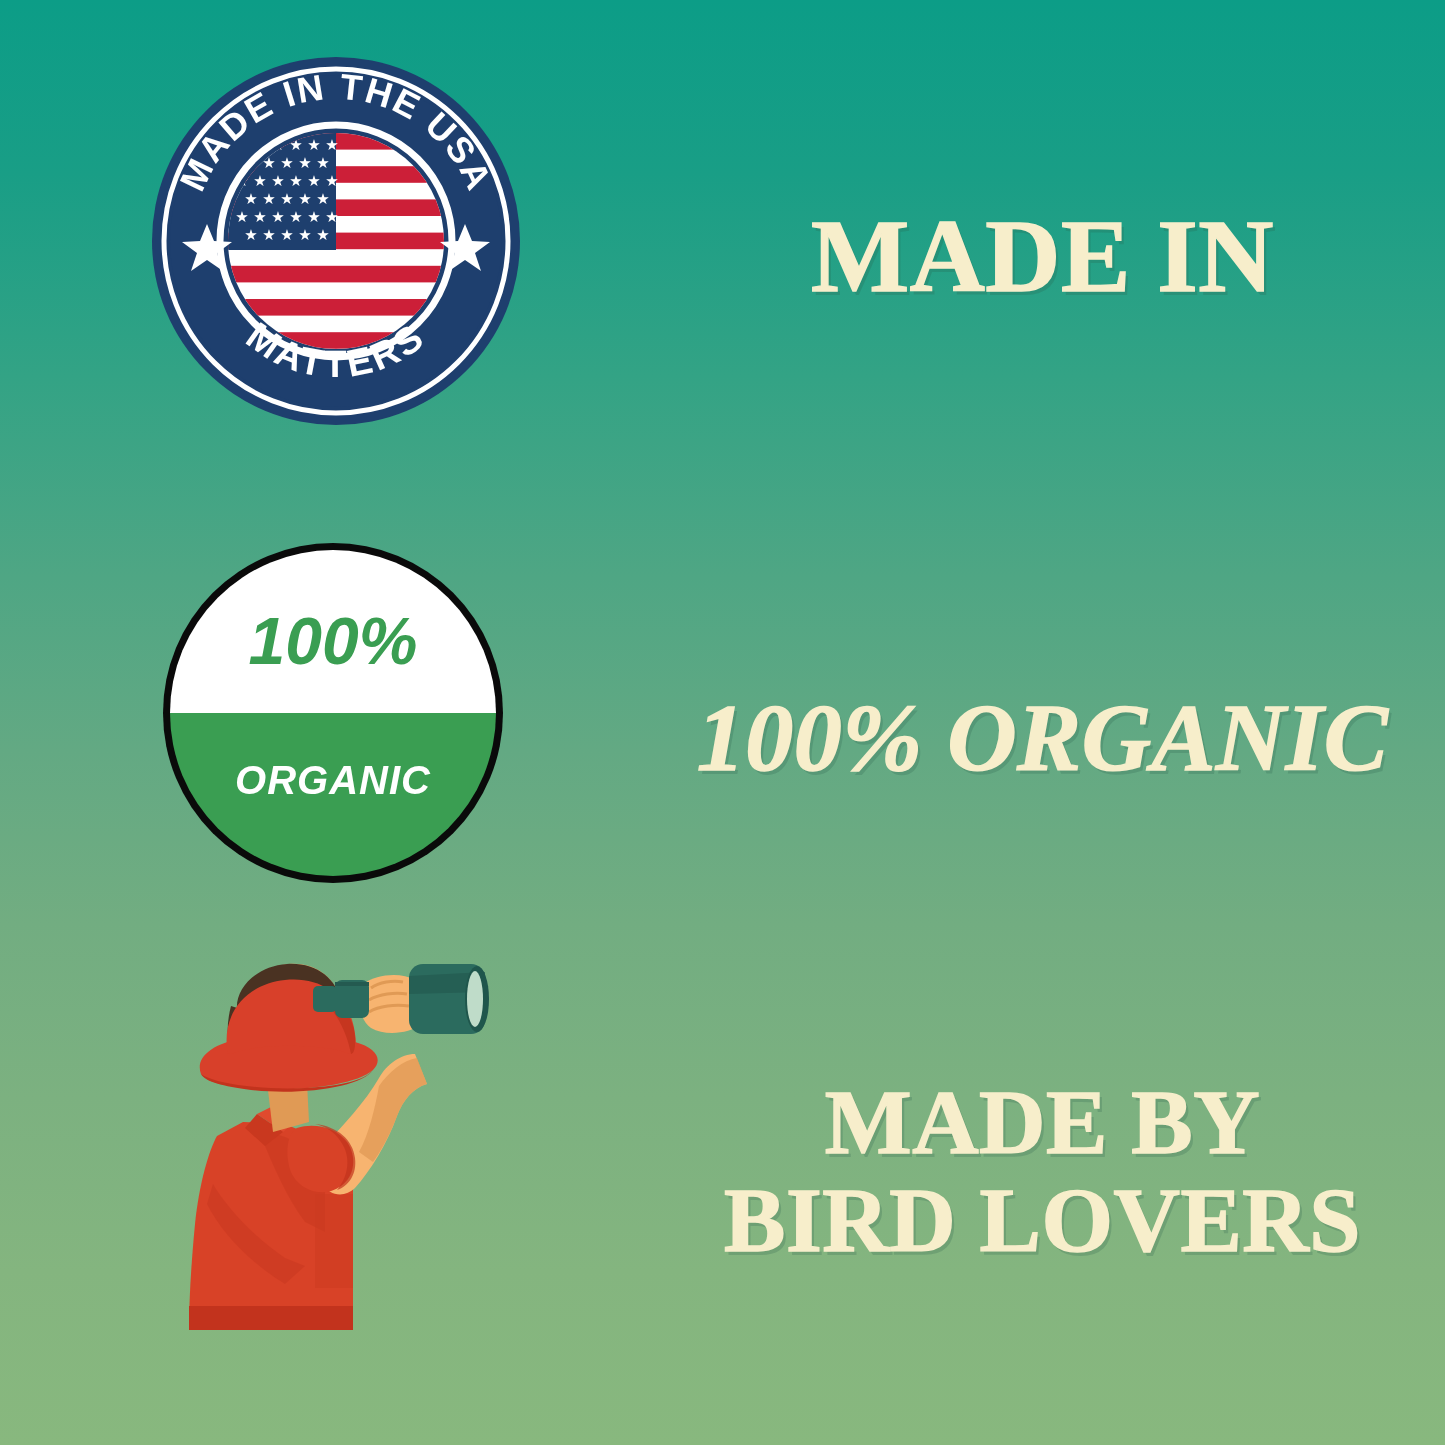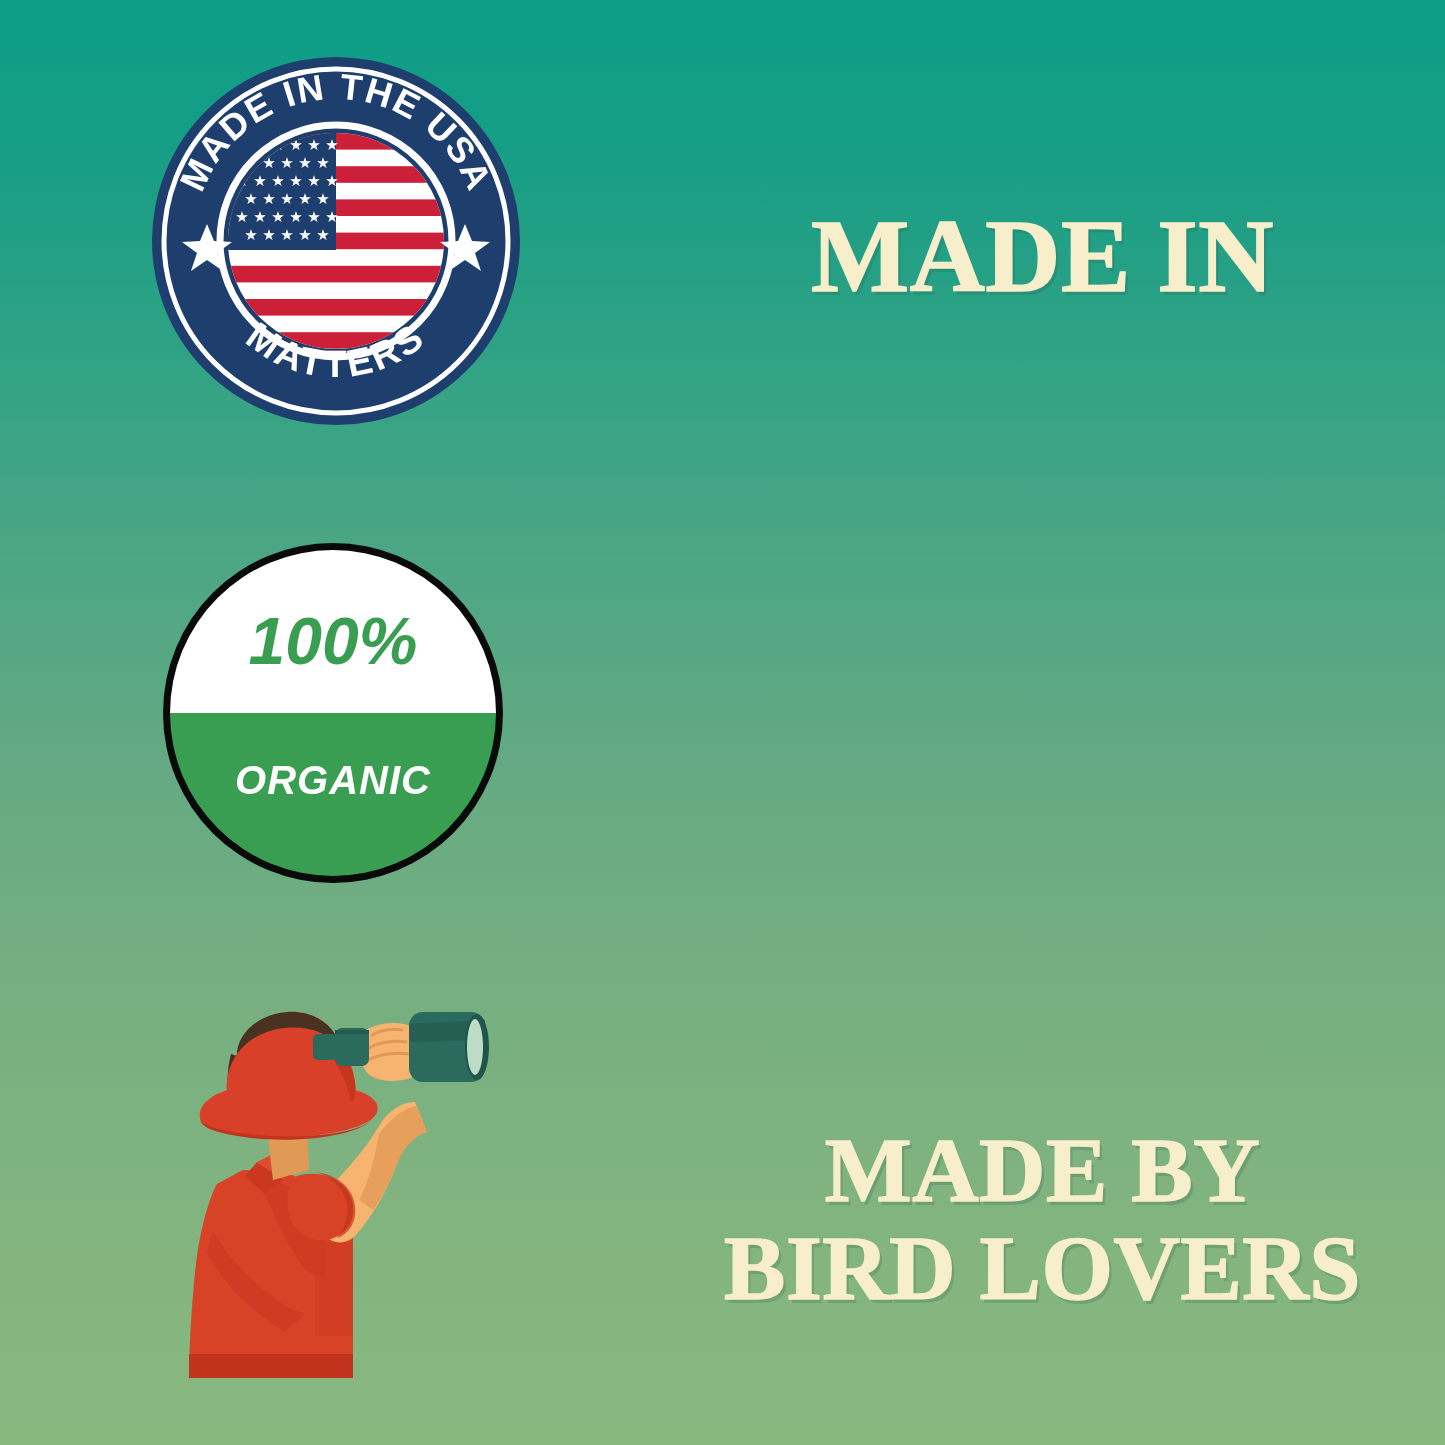--- a/index.html
+++ b/index.html
@@ -28,21 +28,21 @@
   }
 
   
   .row {
     position: absolute;
     left: 0;
     width: 1445px;
   }
   #row-usa      { top: 0;    height: 482px; }
   #row-organic  { top: 482px; height: 482px; font-style: italic; }
-  #row-bird     { top: 964px; height: 481px; }
+  #row-bird     { top: 916px; height: 481px; }
 
   .badge-cell {
     position: absolute;
     left: 0;
     top: 0;
     width: 640px;
     height: 100%;
   }
   .text-cell {
     position: absolute;
@@ -211,20 +211,21 @@
           <rect x="0" y="0" width="346" height="173" fill="#FFFFFF"></rect>
           <rect x="0" y="173" width="346" height="173" fill="#3A9E52"></rect>
         </g>
         <text x="173" y="124" text-anchor="middle" font-family="'Liberation Sans',sans-serif" font-weight="bold" font-size="66" fill="#3A9E52">100%</text>
         <text x="173" y="254" text-anchor="middle" font-family="'Liberation Sans',sans-serif" font-weight="bold" font-size="40" fill="#FFFFFF" letter-spacing="1">ORGANIC</text>
       </svg>
     </div>
 
     <div class="text-cell">
       <div class="headline" id="headline-organic">
+        <span class="headline-line">100% ORGANIC</span>
       </div>
     </div>
   </div>
 
   <div class="row" id="row-bird">
 
     <div class="badge-cell">
       <svg class="birder" viewBox="0 0 360 420">
 
         <path d="M 52,200 C 44,214 34,248 30,288 C 26,330 24,366 24,394 L 188,394 L 188,250

